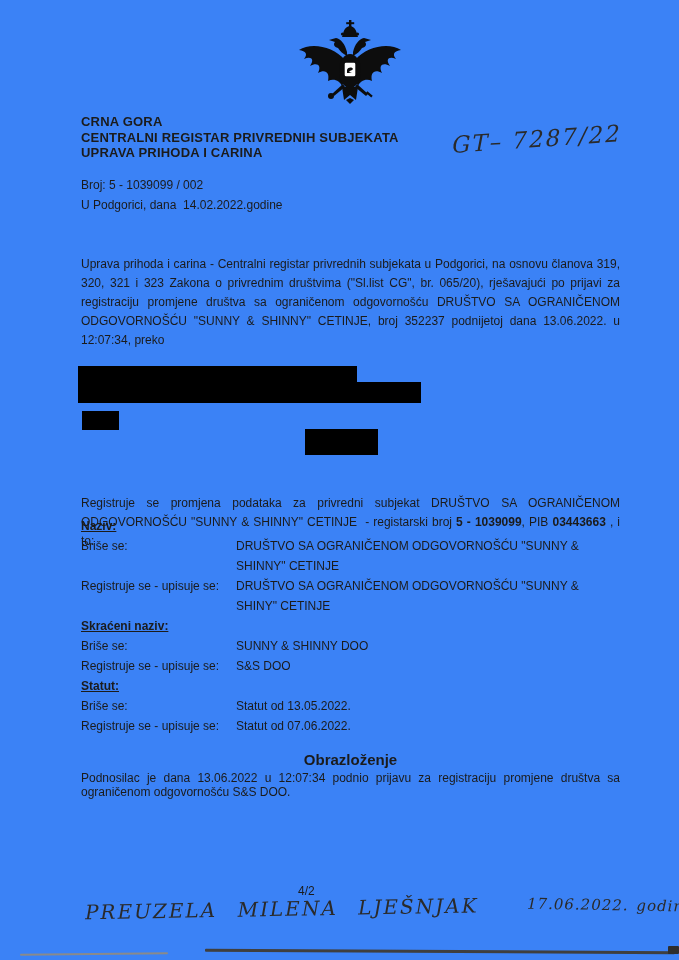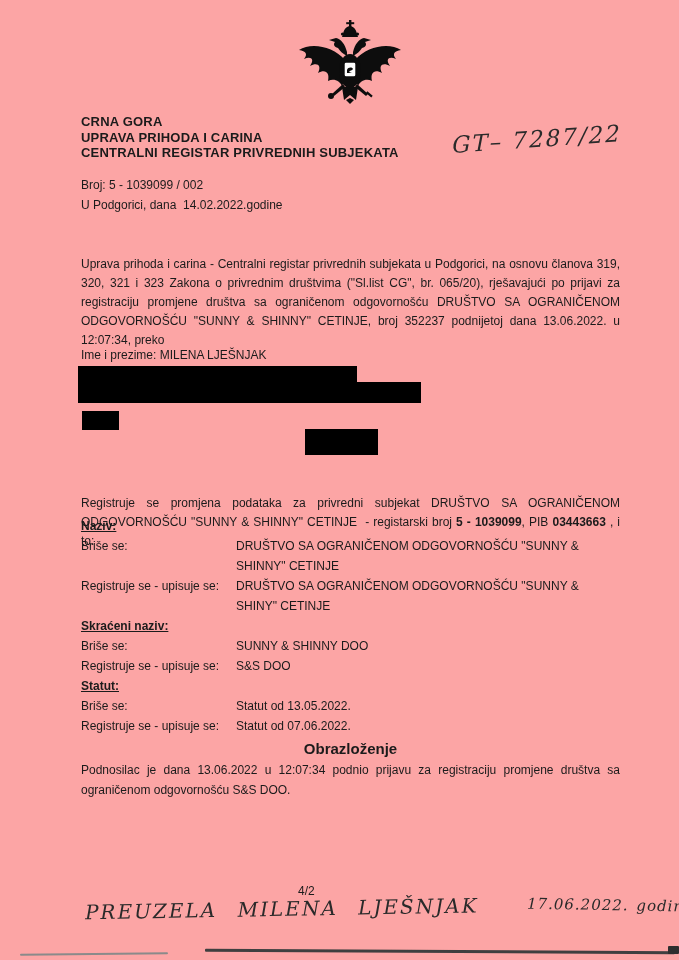--- a/index.html
+++ b/index.html
@@ -1,39 +1,39 @@
 <!DOCTYPE html>
 <html><head>
 <meta charset="utf-8">
 <style>
   html,body { margin:0; padding:0; background:#e8e8e8; }
   .page {
     position:relative; width:679px; height:960px; margin:0 auto;
-    background:#fca5a5; overflow:hidden;
+    background:#3b82f6; overflow:hidden;
     font-family:"Liberation Sans","DejaVu Sans",sans-serif;
     color:#1b1b1b; font-size:12px; line-height:19px;
   }
   .abs { position:absolute; }
   .org-header { left:81px; top:114px; font-weight:bold; font-size:13px; line-height:15.5px; letter-spacing:0.2px; }
   .hw { font-family:"DejaVu Serif",serif; font-style:italic; color:#2a2a2a; white-space:nowrap; }
   .hw-ref { left:452px; top:130px; font-size:23px; transform:rotate(-4deg) skewX(-4deg); letter-spacing:2px; }
   .broj-line { left:81px; top:176px; white-space:pre; }
   .place-line { left:81px; top:196px; white-space:pre; }
   .para { text-align:justify; white-space:pre-wrap; }
   .intro { left:81px; top:243px; width:539px; }
   .submitter { left:81px; top:346px; }
   .redaction { background:#000; position:absolute; }
   .reg-para { left:81px; top:482px; width:539px; }
   .reg-para b { font-weight:bold; }
   .sections { left:81px; top:516px; width:539px; }
   .sec-heading { font-weight:bold; text-decoration:underline; line-height:20px; }
   .row { display:grid; grid-template-columns:155px 360px; line-height:20px; }
   .row .val { }
-  .center-heading { text-align:center; font-weight:bold; font-size:15px; line-height:22px; margin-top:2px; }
-  .obr-body { text-align:justify; line-height:20px; margin:0; }
+  .center-heading { text-align:center; font-weight:bold; font-size:15px; line-height:22px; margin-top:13px; }
+  .obr-body { text-align:justify; line-height:14px; margin:0; }
   .pagenum { left:298px; top:882px; }
   .hw-note { left:85px; top:898px; font-size:20px; letter-spacing:2px; word-spacing:12px; transform:rotate(-1deg); }
   .hw-date { font-size:15px; letter-spacing:1px; word-spacing:2px; display:inline-block; transform:rotate(2deg); margin-left:28px; }
   .artifact { position:absolute; border-radius:1px; }
   .artifact-1 { left:20px; top:953px; width:148px; height:2px; background:#8a8a8a; transform:rotate(-0.6deg); }
   .artifact-2 { left:205px; top:950px; width:470px; height:3px; background:#3f3f3f; transform:rotate(0.3deg); }
   .artifact-3 { left:668px; top:946px; width:11px; height:8px; background:#2e2e2e; }
   .eagle { left:295px; top:20px; }
 </style>
 </head>
@@ -69,35 +69,31 @@
       <path d="M47,67 L63,67 L61,80 L55,75 L49,80 Z"></path>
       <path d="M51,80 L55,84 L59,80 L55,78 Z"></path>
     </g>
 
     <rect x="49" y="42" width="12" height="15" rx="2" fill="#ffffff" stroke="#0d0d0d" stroke-width="1.4"></rect>
     <path d="M52,50 C53,47 57,47 58,49 C57,51 55,50 54,52 L57,53 L52,53 Z" fill="#0d0d0d"></path>
   </svg>
 
   <div class="abs org-header">
     <div>CRNA GORA</div>
+    <div>CENTRALNI REGISTAR PRIVREDNIH SUBJEKATA</div>
     <div>UPRAVA PRIHODA I CARINA</div>
-    <div>CENTRALNI REGISTAR PRIVREDNIH SUBJEKATA</div>
   </div>
 
   <div class="abs hw hw-ref">GT– 7287/22</div>
 
   <div class="abs broj-line">Broj: 5 - 1039099 / 002</div>
   <div class="abs place-line">U Podgorici, dana  14.02.2022.godine</div>
 
   <p class="abs para intro">Uprava prihoda i carina - Centralni registar privrednih subjekata u Podgorici, na osnovu članova 319, 320, 321 i 323 Zakona o privrednim društvima ("Sl.list CG", br. 065/20), rješavajući po prijavi za registraciju promjene društva sa ograničenom odgovornošću DRUŠTVO SA OGRANIČENOM ODGOVORNOŠĆU "SUNNY &amp; SHINNY" CETINJE, broj 352237 podnijetoj dana 13.06.2022. u 12:07:34, preko</p>
 
-  <div class="abs submitter">
-    <span>Ime i prezime:</span>
-    <span>MILENA LJEŠNJAK</span>
-  </div>
 
   <div class="redaction" style="left:78px; top:366px; width:279px; height:37px;"></div>
   <div class="redaction" style="left:355px; top:382px; width:66px; height:21px;"></div>
   <div class="redaction" style="left:82px; top:411px; width:37px; height:19px;"></div>
   <div class="redaction" style="left:305px; top:429px; width:73px; height:26px;"></div>
 
   <p class="abs para reg-para"><span>Registruje se promjena podataka za privredni subjekat DRUŠTVO SA OGRANIČENOM ODGOVORNOŠĆU "SUNNY &amp; SHINNY" CETINJE  - registarski broj </span><b>5 - 1039099</b><span>, PIB </span><b>03443663</b><span> , i to:</span></p>
 
   <div class="abs sections">
 

